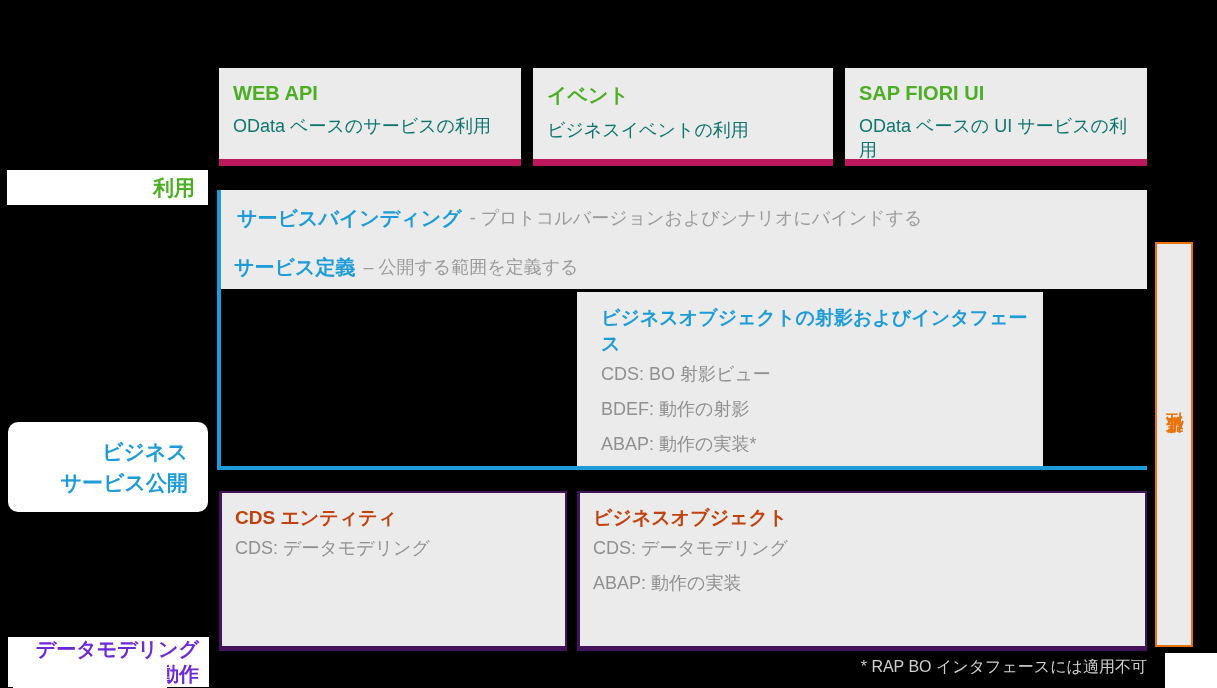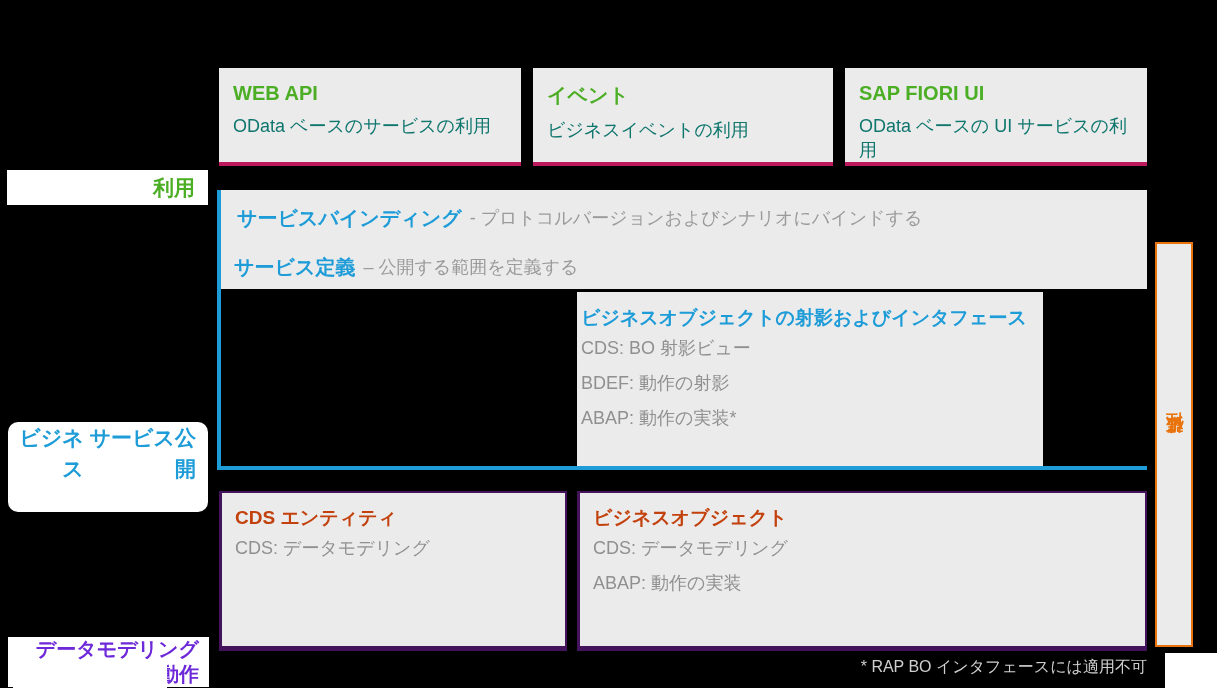--- a/index.html
+++ b/index.html
@@ -25,36 +25,36 @@
     margin-top: 32px;
   }
   .label-usage {
     left: 7px; top: 138px; width: 201px; height: 35px;
     line-height: 35px; padding-right: 13px;
     font-size: 21px; color: #4cae24;
   }
   .label-bizsvc {
     left: 8px; top: 390px; width: 200px; height: 90px;
     border-radius: 10px;
-    display: flex; flex-direction: row; justify-content: center;
-    padding-right: 12px;
+    display: flex; flex-direction: column; justify-content: center;
+    padding-right: 20px;
     font-size: 21px; line-height: 31px; color: #1e9cd8;
   }
   .label-datamod {
     left: 8px; top: 605px; width: 201px; height: 50px;
     display: flex; flex-direction: column; justify-content: center;
     padding-right: 10px;
     font-size: 20px; line-height: 25px; color: #6d28d9;
   }
 
   
   .cons-box {
     top: 68px; height: 98px;
     background: #ebebeb;
-    border-bottom: 4px solid #be185d;
+    border-bottom: 7px solid #be185d;
     padding: 14px 14px 0 14px;
   }
   .cons-title { font-size: 20px; font-weight: bold; color: #4cae24; }
   .cons-desc  { font-size: 18px; color: #0f766e; margin-top: 9px; line-height: 24px; }
   .box-webapi { left: 219px; width: 302px; }
   .box-events { left: 533px; width: 300px; }
   .box-fiori  { left: 845px; width: 302px; }
 
   
   .blue-vline { left: 217px; top: 190px; width: 4px;  height: 280px; background: #1e9cd8; }
@@ -70,21 +70,21 @@
   }
   .svc-binding { top: 190px; height: 56px; padding-left: 16px; }
   .svc-definition { top: 245px; height: 44px; }
   .svc-title { font-size: 20px; font-weight: bold; color: #1e9cd8; }
   .svc-desc  { font-size: 18px; color: #9a9a9a; margin-left: 8px; }
 
   
   .proj-box {
     left: 577px; top: 292px; width: 466px; height: 174px;
     background: #ebebeb;
-    padding: 13px 14px 0 4px;
+    padding: 13px 14px 0 24px;
   }
   .proj-title { font-size: 19px; font-weight: bold; color: #1e9cd8; }
   .item-list { }
   .item { font-size: 18px; color: #909090; line-height: 35px; }
 
   
   .purple-box {
     top: 491px; height: 160px;
     background: #ebebeb;
     border: 2px solid #43145c;

